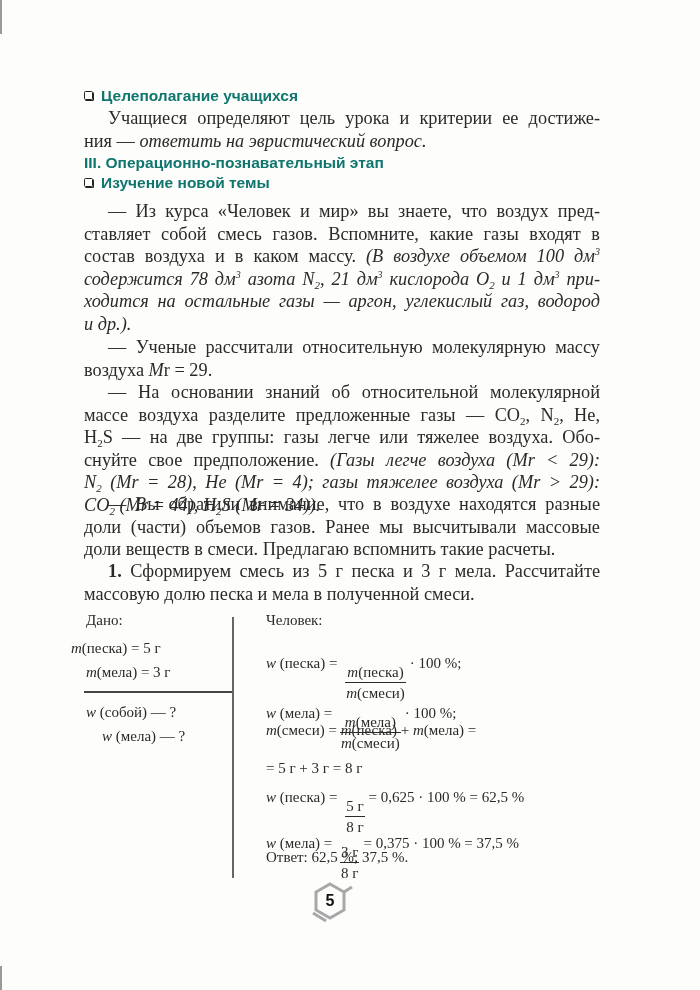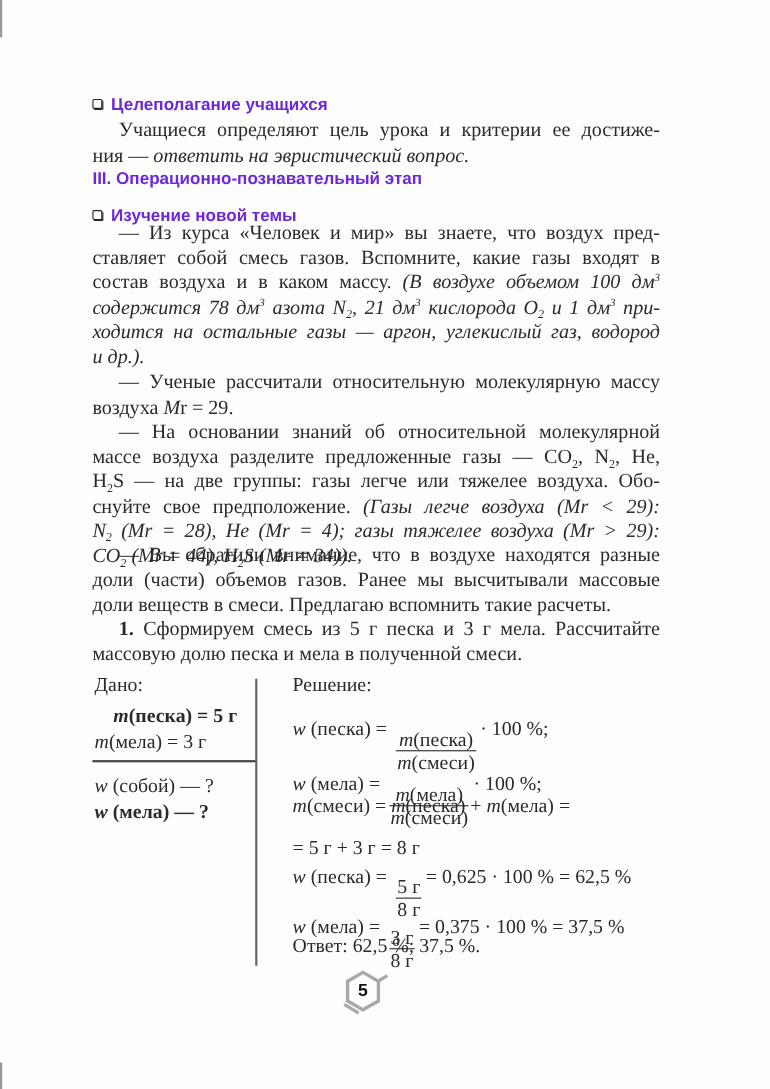--- a/index.html
+++ b/index.html
@@ -8,32 +8,32 @@
     font-family: "Liberation Serif", "DejaVu Serif", serif; color: #2a2a2a;
   }
   .edge-mark { position: absolute; left: 0; width: 2px; background: #9a9a9a; }
   .page { position: absolute; left: 84px; top: 0; width: 516px; }
   .sans { font-family: "Liberation Sans", "DejaVu Sans", sans-serif; font-weight: bold; }
   .abs { position: absolute; white-space: nowrap; }
   .bullet {
     display: inline-block; width: 7px; height: 7px; border: 1.6px solid #222; border-radius: 1.5px;
     margin-right: 8px; vertical-align: 1px; box-shadow: 1px 1px 0 #222;
   }
-  .h { font-size: 15.5px; color: #6d28d9; }
+  .h { font-size: 15.5px; color: #0f766e; }
   .p {
     position: absolute; left: 0; width: 516px; font-size: 18.3px; line-height: 22.5px;
     text-align: justify; text-align-last: auto;
   }
   .p .line { display: block; height: 22.5px; text-align: justify; text-align-last: justify; white-space: nowrap; }
   .p .line.last { text-align-last: left; }
   .p .indent { padding-left: 24px; }
   i, .it { font-style: italic; }
   sub { font-size: 11px; vertical-align: -4px; line-height: 0; }
   sup { font-size: 10px; vertical-align: 7px; line-height: 0; }
-  .math { font-size: 18px; }
+  .math { font-size: 15px; }
   .frac { display: inline-block; vertical-align: middle; text-align: center; margin: 0 4px; }
   .frac .num, .frac .den { display: block; padding: 0 1px; line-height: 20px; }
   .frac .num { border-bottom: 1.2px solid #2a2a2a; margin-top: 36px; }
   .vrule { position: absolute; left: 232px; top: 617px; width: 2px; height: 261px; background: #666; }
   .hrule { position: absolute; left: 84px; top: 691px; width: 149px; height: 1.5px; background: #444; }
   .pagenum { position: absolute; left: 300px; top: 878px; width: 60px; height: 52px; }
   .pagenum span {
     position: absolute; left: 17px; top: 14px; width: 26px; text-align: center;
     font-family: "Liberation Sans", "DejaVu Sans", sans-serif; font-weight: bold; font-size: 16px; color: #111;
   }
@@ -48,21 +48,21 @@
   <span class="bullet"></span><span>Целеполагание учащихся</span>
 </div>
 <div class="page">
   <div class="p" style="top:107px;">
     <span class="line indent">Учащиеся определяют цель урока и критерии ее достиже-</span>
     <span class="line last"><span>ния — </span><i>ответить на эвристический вопрос.</i></span>
   </div>
 </div>
 
 <div class="abs h sans" style="left:84px;top:154px;">III. Операционно-познавательный этап</div>
-<div class="abs h sans" style="left:84px;top:188px;">
+<div class="abs h sans" style="left:84px;top:174px;">
   <span class="bullet"></span><span>Изучение новой темы</span>
 </div>
 
 <div class="page">
 
   <div class="p" style="top:200px;">
     <span class="line indent">— Из курса «Человек и мир» вы знаете, что воздух пред-</span>
     <span class="line">ставляет собой смесь газов. Вспомните, какие газы входят в</span>
     <span class="line"><span>состав воздуха и в каком массу. </span><i>(В воздухе объемом 100 дм</i><sup class="it">3</sup></span>
     <span class="line it"><span>содержится 78 дм</span><sup>3</sup><span> азота N</span><sub>2</sub><span>, 21 дм</span><sup>3</sup><span> кислорода O</span><sub>2</sub><span> и 1 дм</span><sup>3</sup><span> при-</span></span>
@@ -90,28 +90,28 @@
     <span class="line last">доли веществ в смеси. Предлагаю вспомнить такие расчеты.</span>
   </div>
 
   <div class="p" style="top:560px;">
     <span class="line indent"><b>1.</b><span> Сформируем смесь из 5 г песка и 3 г мела. Рассчитайте</span></span>
     <span class="line last">массовую долю песка и мела в полученной смеси.</span>
   </div>
 </div>
 
 <div class="abs math" style="left:86px;top:612px;">Дано:</div>
-<div class="abs math" style="left:103px;top:640px;font-weight:bold;"><i>m</i><span>(песка) = 5 г</span></div>
+<div class="abs math" style="left:71px;top:640px;"><i>m</i><span>(песка) = 5 г</span></div>
 <div class="abs math" style="left:86px;top:664px;"><i>m</i><span>(мела) = 3 г</span></div>
 <div class="hrule"></div>
 <div class="abs math" style="left:86px;top:704px;"><i>w</i><span> (собой) — ?</span></div>
-<div class="abs math" style="left:86px;top:728px;font-weight:bold;"><i>w</i><span> (мела) — ?</span></div>
+<div class="abs math" style="left:102px;top:728px;"><i>w</i><span> (мела) — ?</span></div>
 <div class="vrule"></div>
 
-<div class="abs math" style="left:266px;top:612px;">Решение:</div>
+<div class="abs math" style="left:266px;top:612px;">Человек:</div>
 
 <div class="abs math" style="left:266px;top:626px;">
   <i>w</i><span> (песка) = </span><span class="frac"><span class="num"><i>m</i><span>(песка)</span></span><span class="den"><i>m</i><span>(смеси)</span></span></span><span>· 100 %;</span>
 </div>
 
 <div class="abs math" style="left:266px;top:676px;">
   <i>w</i><span> (мела) = </span><span class="frac"><span class="num"><i>m</i><span>(мела)</span></span><span class="den"><i>m</i><span>(смеси)</span></span></span><span>· 100 %;</span>
 </div>
 
 <div class="abs math" style="left:266px;top:722px;">

